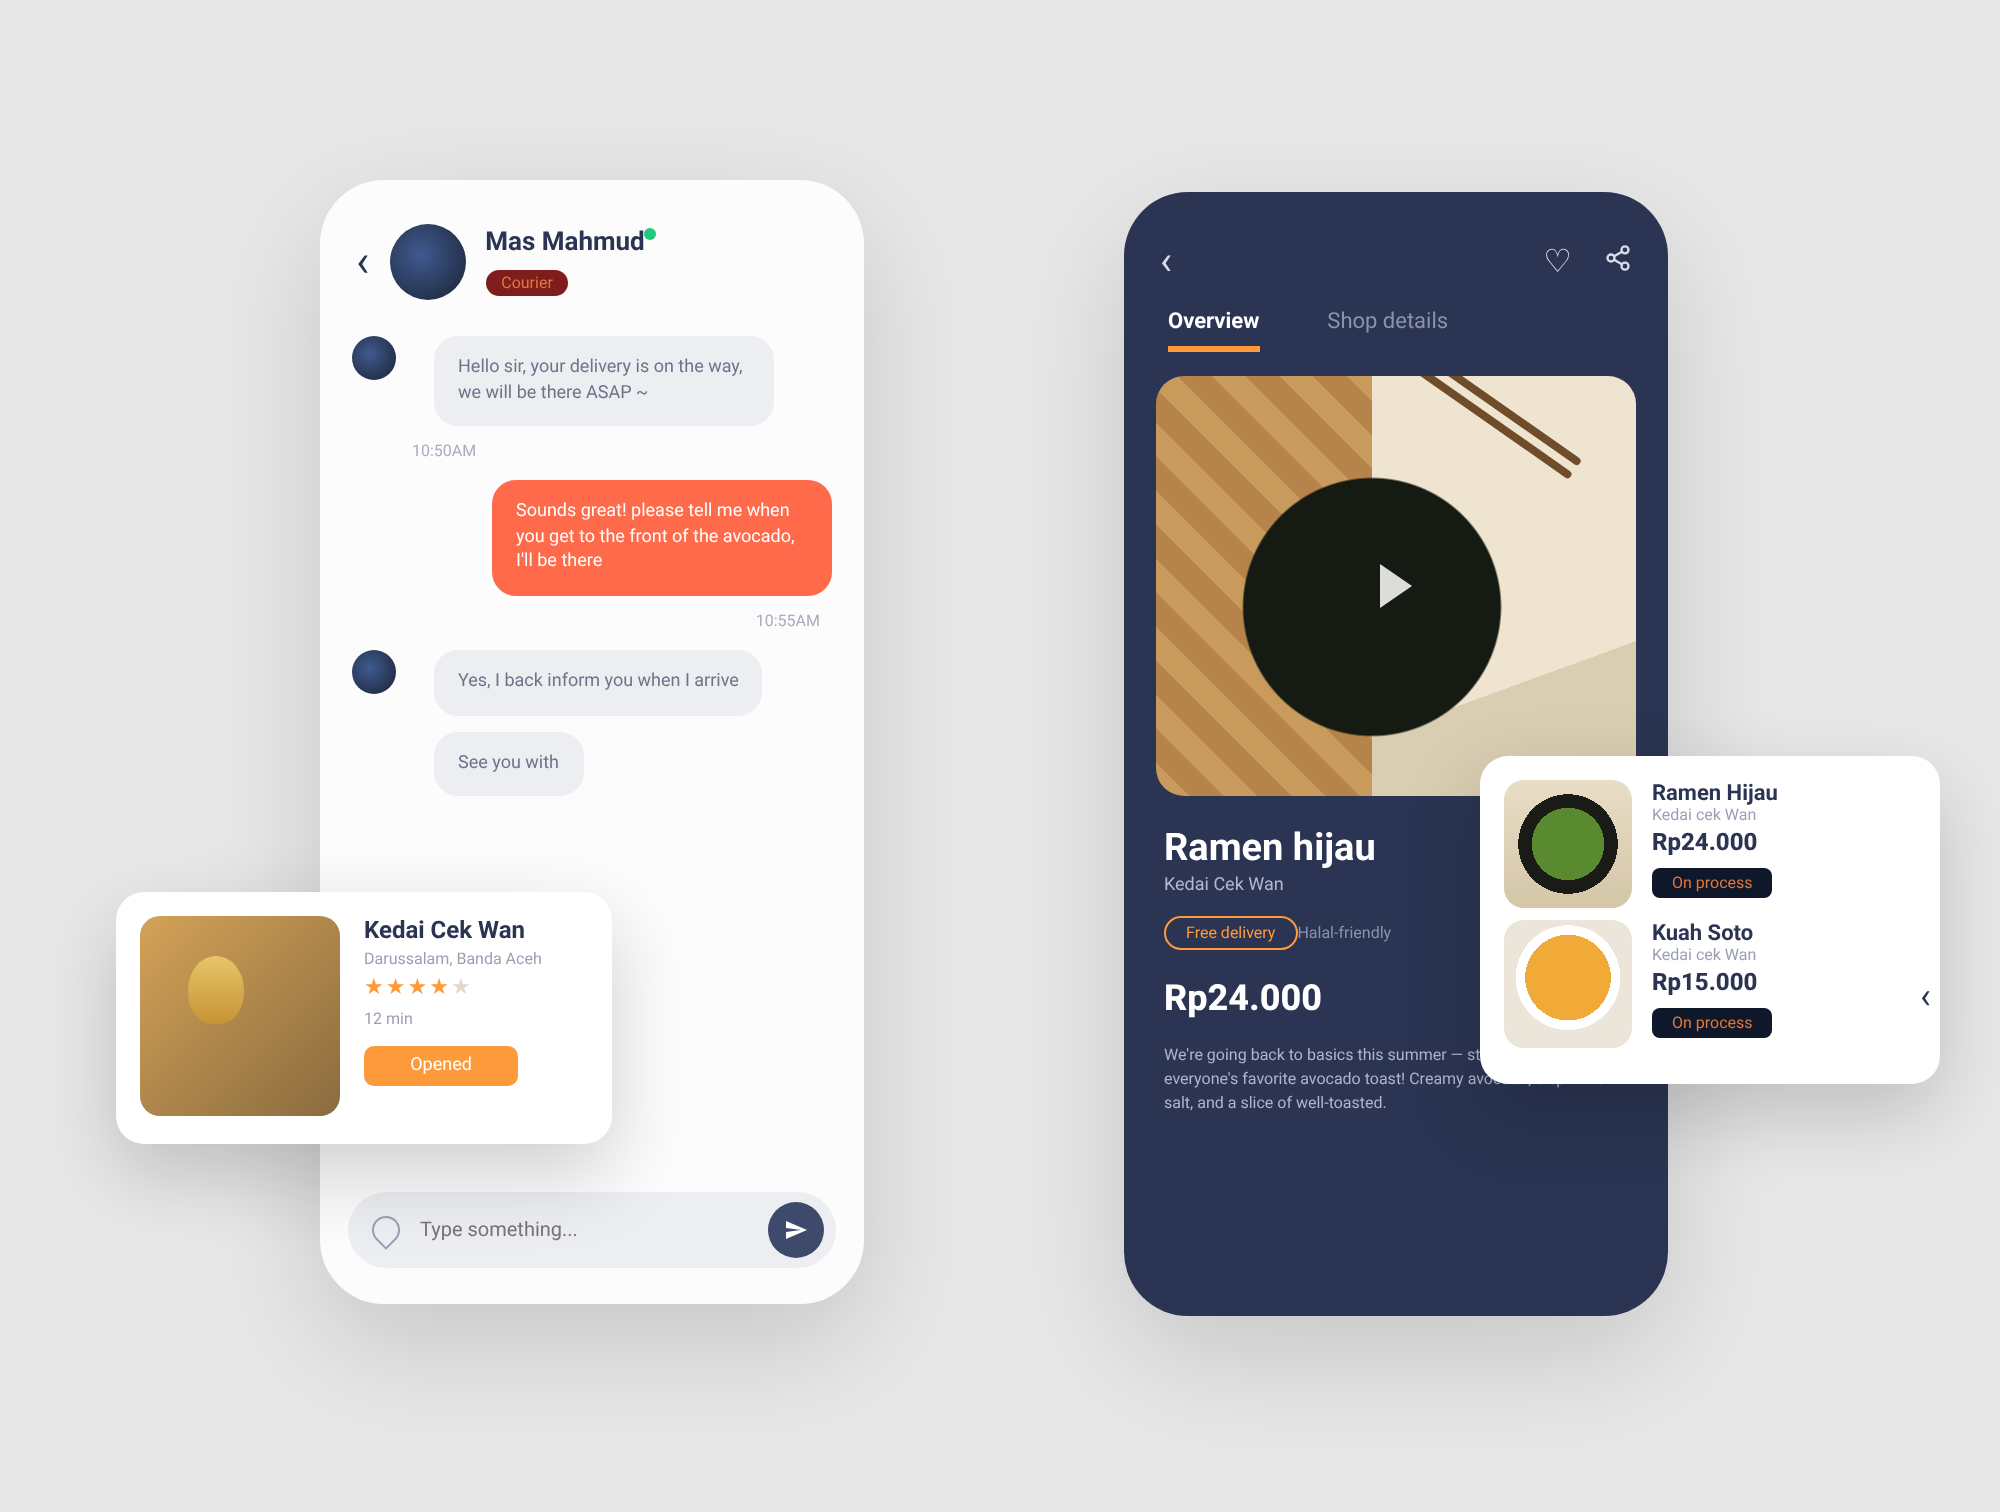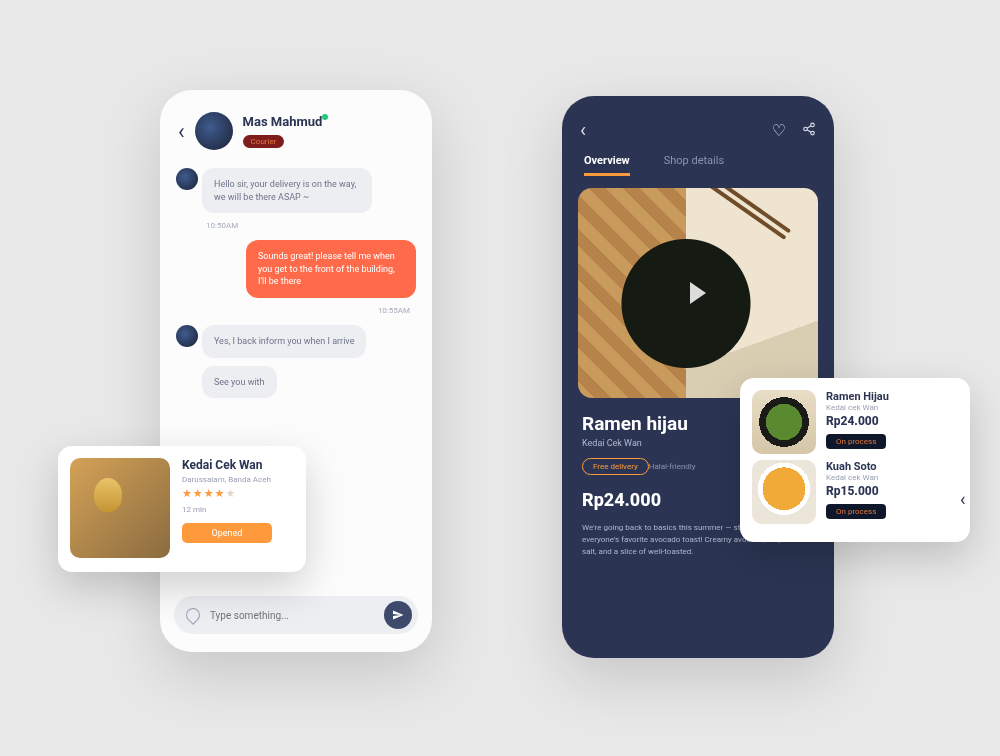--- a/index.html
+++ b/index.html
@@ -9,21 +9,21 @@
 .phone-right{left:562px;top:96px;background:#2b3553}
 .chat-header{display:flex;align-items:center;gap:10px;padding:22px 18px 10px}
 .back-chev{font-size:22px;color:#2b3553;cursor:pointer}
 .avatar-lg{width:38px;height:38px;border-radius:50%;flex:none}
 .av-navy{background:radial-gradient(circle at 40% 40%,#3f5b8f,#1b2133)}
 .name-row{display:flex;align-items:flex-start;gap:0}
 .name{font-size:13px;font-weight:700;color:#2b3553}
 .dot{width:6px;height:6px;border-radius:50%;background:#25c77a}
 .role-pill{display:inline-block;font-size:8px;background:#7f1d1d;color:#e2783b;padding:2px 8px;border-radius:8px;margin-top:3px}
 .thread{padding:8px 16px 0}
-.row{display:flex;gap:4px;margin-bottom:8px}
+.row{display:flex;gap:19px;margin-bottom:8px}
 .row.right{justify-content:flex-end}
 .avatar-sm{width:22px;height:22px;border-radius:50%;flex:none}
 .bubble{max-width:170px;font-size:9px;line-height:1.4;padding:10px 12px;border-radius:12px}
 .bubble.in{background:#edeef2;color:#6d748a}
 .bubble.out{background:#ff6b4a;color:#fff}
 .ts{font-size:8px;color:#a8adbd;margin:2px 0 10px 30px}
 .ts.right{text-align:right;margin:2px 6px 10px 0}
 .composer{position:absolute;left:14px;right:14px;bottom:18px;height:38px;background:#eceef2;border-radius:19px;display:flex;align-items:center;padding:0 6px 0 12px;gap:10px}
 .clip-ic{width:14px;height:14px;border:1.5px solid #98a0b3;border-radius:50% 50% 50% 0;transform:rotate(-45deg)}
 .composer input{flex:1;border:none;background:transparent;font-size:10px;color:#666;outline:none}
@@ -32,21 +32,21 @@
 .card{position:absolute;background:#fff;border-radius:14px;box-shadow:0 15px 40px rgba(0,0,0,.18)}
 .shop-card{left:58px;top:446px;width:248px;height:126px;display:flex;gap:12px;padding:12px}
 .shop-img{width:100px;height:100px;border-radius:10px;flex:none;background:linear-gradient(135deg,#d4a257,#8a6b3f);position:relative;overflow:hidden}
 .shop-img::after{content:"";position:absolute;left:24%;top:20%;width:28px;height:34px;border-radius:50% 50% 45% 45%;background:linear-gradient(#e8c46a,#c59433)}
 .shop-info{flex:1;display:flex;flex-direction:column;gap:3px}
 .shop-title{font-size:12px;font-weight:700;color:#2b3553}
 .shop-sub{font-size:8px;color:#9aa0b3}
 .stars{font-size:11px;color:#ff9a3c;letter-spacing:1px}
 .stars .dim{color:#e4d8cc}
 .time{font-size:8px;color:#9aa0b3;margin-top:2px}
-.opened{width:90px;text-align:center;font-size:9px;background:#ff9a3c;color:#fff;padding:5px 0;border-radius:5px;margin-top:6px}
+.opened{width:77px;text-align:center;font-size:9px;background:#ff9a3c;color:#fff;padding:5px 0;border-radius:5px;margin-top:6px}
 .dark-top{display:flex;align-items:center;justify-content:space-between;padding:22px 18px 12px;color:#d8dde9}
 .tabs{display:flex;gap:34px;padding:0 22px;font-size:11px}
 .tab{color:#8a93ad;padding-bottom:6px}
 .tab.active{color:#fff;font-weight:700;border-bottom:3px solid #ff9a3c}
 .food-hero{margin:12px 16px 0;height:210px;border-radius:14px;position:relative;overflow:hidden;background:
  radial-gradient(circle at 45% 55%,#151a12 0 64px,transparent 65px),
  radial-gradient(circle at 45% 55%,#5a8a2f 0 50px,transparent 51px),
  linear-gradient(160deg,#efe4cf 70%,#d9cdb2 0) top right/55% 100% no-repeat,
  repeating-linear-gradient(45deg,#c89a5c 0 12px,#b6844a 12px 24px)}
 .food-hero::before{content:"";position:absolute;right:8%;top:6%;width:100px;height:4px;background:#6f4c2a;border-radius:2px;transform:rotate(35deg);box-shadow:0 8px 0 #6f4c2a}
@@ -86,21 +86,21 @@
    <span class="role-pill">Courier</span>
   </div>
  </div>
  <div class="thread">
   <div class="row">
    <div class="avatar-sm av-navy"></div>
    <div class="bubble in">Hello sir, your delivery is on the way, we will be there ASAP ~</div>
   </div>
   <div class="ts">10:50AM</div>
   <div class="row right">
-   <div class="bubble out">Sounds great! please tell me when you get to the front of the building, I'll be there</div>
+   <div class="bubble out">Sounds great! please tell me when you get to the front of the avocado, I'll be there</div>
   </div>
   <div class="ts right">10:55AM</div>
   <div class="row">
    <div class="avatar-sm av-navy"></div>
    <div class="bubble in">Yes, I back inform you when I arrive</div>
   </div>
   <div class="row">
         <div style="width:22px"></div>
    <div class="bubble in">See you with</div>
   </div>

